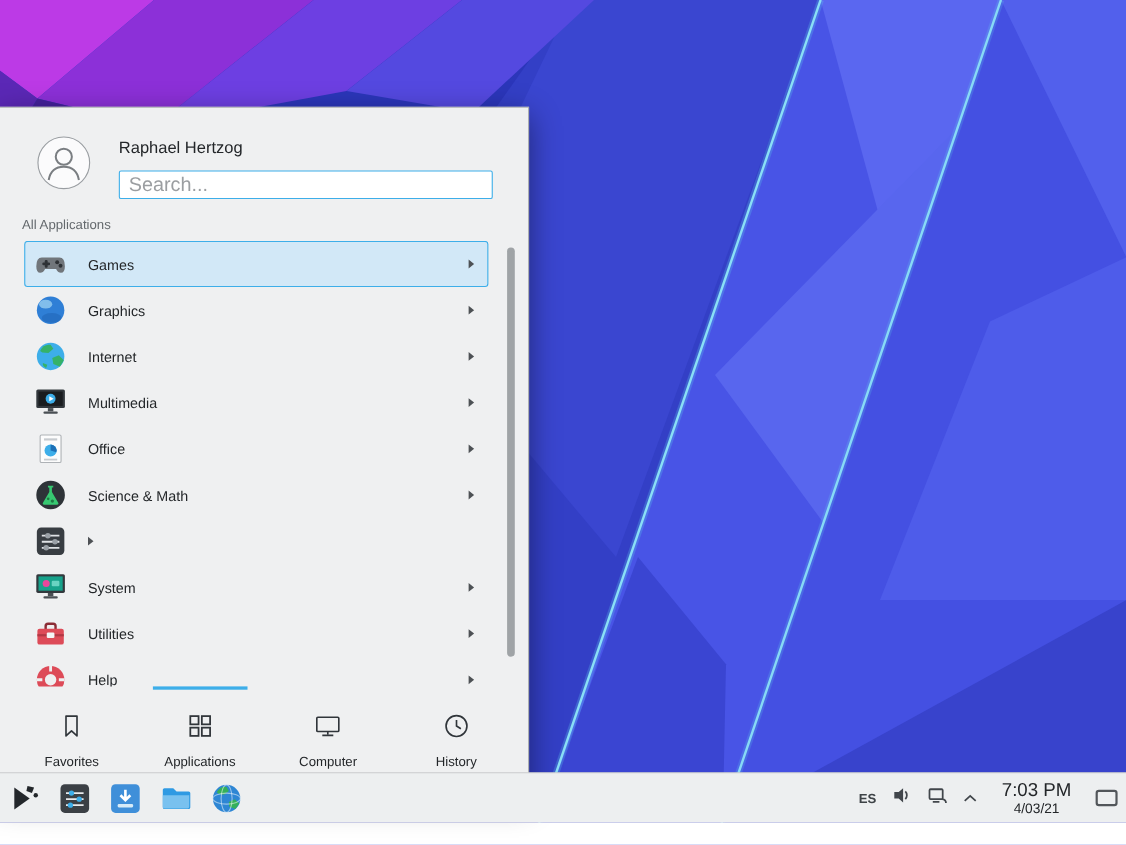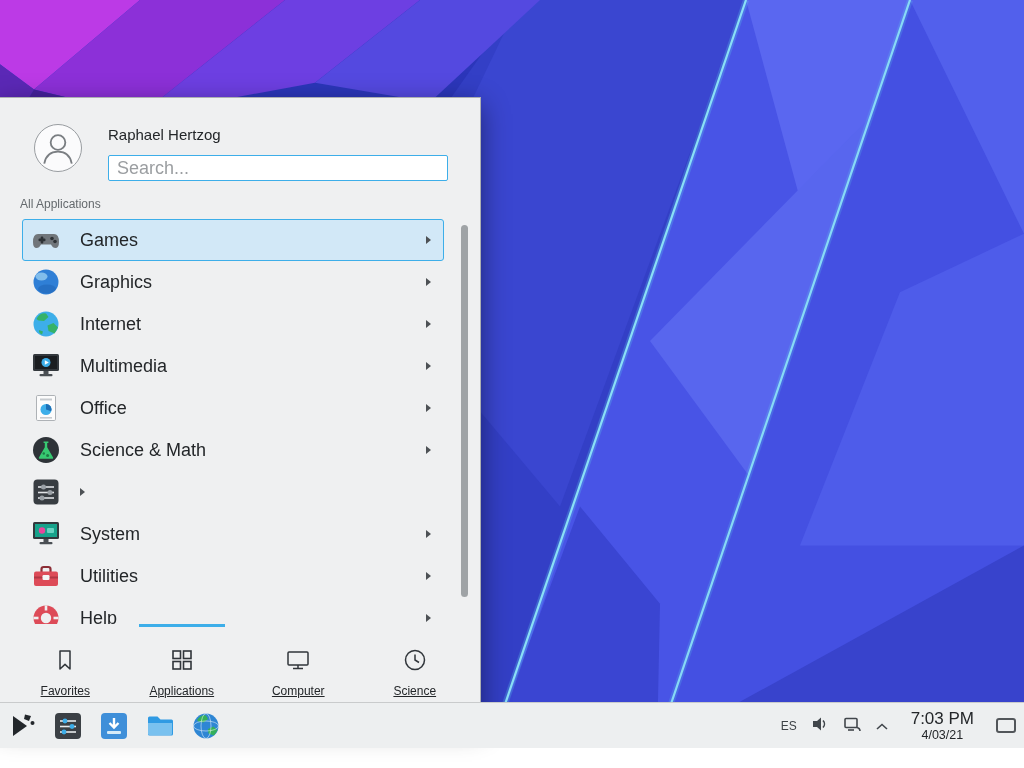--- a/index.html
+++ b/index.html
@@ -20,41 +20,41 @@
   .search-input { width:340px; height:26px; border:1px solid #3daee9; border-radius:2px;
     background:#ffffff; font-size:18px; padding:0 8px; outline:none;
     font-family:"Liberation Sans","DejaVu Sans",sans-serif; }
   .search-input::placeholder { color:#9b9ea1; }
   .section-label { font-size:12px; color:#64696d; padding:16px 0 8px 20px; }
   .category-list { position:relative; flex:1; overflow:hidden; }
   .category-item { height:42px; margin:0 36px 0 22px; display:flex; align-items:center;
     gap:18px; padding:0 12px 0 7px; border:1px solid transparent; border-radius:3px; cursor:default; }
   .category-item.selected { background:#d2e8f7; border-color:#3daee9; }
   .cat-icon { width:32px; height:32px; flex:none; }
-  .cat-label { flex:1; font-size:18px; }
+  .cat-label { flex:1; font-size:13px; }
   .cat-arrow { width:0; height:0; border-left:5px solid #4d5155;
     border-top:4px solid transparent; border-bottom:4px solid transparent; }
   .scrollbar-thumb { position:absolute; right:12px; top:6px; width:7px; height:372px;
     background:#9fa3a6; border-radius:3.5px; }
 
   .kickoff-footer { height:97px; display:flex; padding:0 7px; position:relative; flex:none; }
   .tab { flex:1; display:flex; flex-direction:column; align-items:center;
     justify-content:center; gap:7px; position:relative; }
-  .tab-label { font-size:12px;text-decoration:underline; }
+  .tab-label { font-size:12px; }
   .active-indicator { position:absolute; top:0; left:50%; transform:translateX(-50%);
     width:86px; height:3px; background:#3daee9; }
 
   
   .panel { position:absolute; left:0; right:0; bottom:0; height:46px; background:#edeff0;
     border-top:1px solid rgba(0,0,0,.15); display:flex; align-items:center;
     justify-content:space-between; padding:0 8px; }
   .panel-left { display:flex; align-items:center; gap:14px; }
   .panel-right { display:flex; align-items:center; gap:14px; }
   .panel-icon { width:32px; height:32px; background:none; border:none; padding:0; cursor:default; }
-  .kbd-layout { font-size:12px; font-weight:normal; color:#3e4347; }
+  .kbd-layout { font-size:12px; font-weight:bold; color:#3e4347; }
   .clock { text-align:center; margin:0 8px; }
   .clock-time { font-size:17px; line-height:18px; }
   .clock-date { font-size:12.5px; line-height:14px; }
   .show-desktop { width:20px; height:15px; border:2px solid #52565a; border-radius:3px; }
 </style>
 </head>
 <body>
 
 <div class="desktop">
 
@@ -284,21 +284,21 @@
       </div>
       <div class="tab">
         <span>
           <svg viewBox="0 0 26 26" width="26" height="26">
             <g fill="none" stroke="#30353a" stroke-width="1.5">
               <circle cx="13" cy="13" r="9.5"></circle>
               <path d="M13 7.5 V13 l4 2.5"></path>
             </g>
           </svg>
         </span>
-        <span class="tab-label">Science</span>
+        <span class="tab-label">History</span>
       </div>
     </div>
   </div>
 
   <div class="panel">
     <div class="panel-left">
       <button class="panel-icon" style="width:30px;height:30px;">
         <svg viewBox="0 0 30 30" width="30" height="30">
           <path d="M5 5 L19 15 L5 25 z" fill="#23272b"></path>
           <path d="M17 3.5 l6 1.5 -2 5 -5-2z" fill="#23272b"></path>

